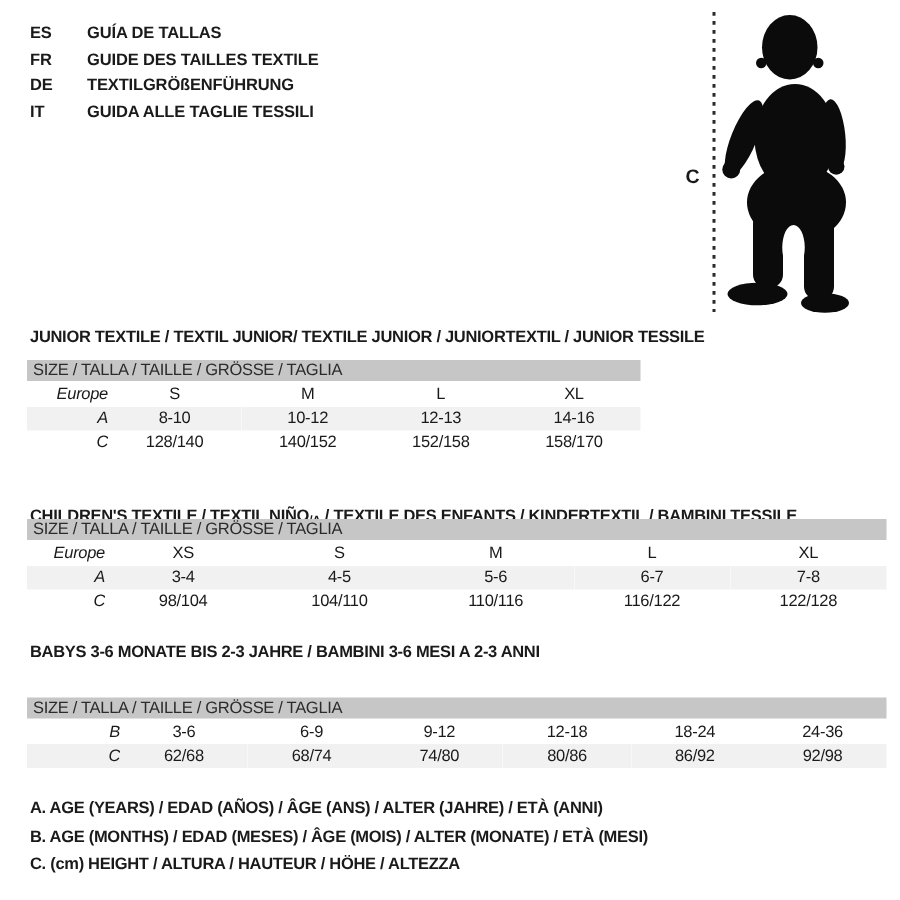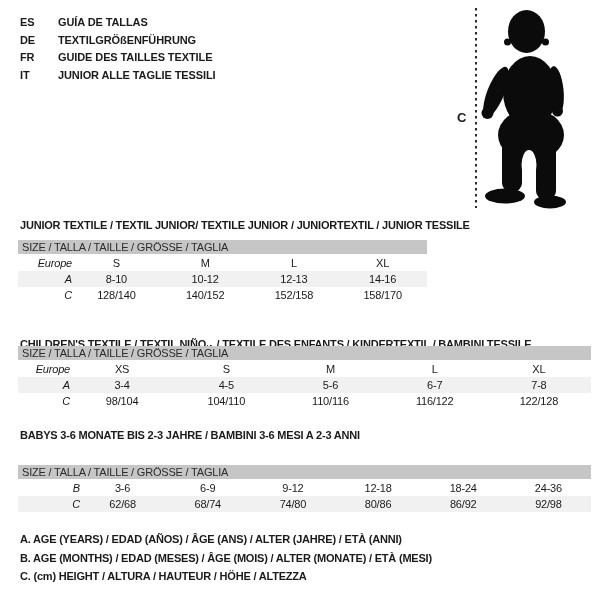--- a/index.html
+++ b/index.html
@@ -30,27 +30,27 @@
   .legend-row{font-size:11px;font-weight:700;line-height:18.5px;letter-spacing:-0.2px;white-space:nowrap;}
 </style>
 </head>
 <body style="color: rgb(26, 26, 26);">
 
 <div class="abs" style="left:20px;top:14px;">
   <div class="lang-row">
     <span class="lang-code">ES</span><span>GUÍA DE TALLAS</span>
   </div>
   <div class="lang-row">
+    <span class="lang-code">FR</span><span>GUIDE DES TAILLES TEXTILE</span>
+  </div>
+  <div class="lang-row">
     <span class="lang-code">DE</span><span>TEXTILGRÖßENFÜHRUNG</span>
   </div>
   <div class="lang-row">
-    <span class="lang-code">FR</span><span>GUIDE DES TAILLES TEXTILE</span>
-  </div>
-  <div class="lang-row">
-    <span class="lang-code">IT</span><span>JUNIOR ALLE TAGLIE TESSILI</span>
+    <span class="lang-code">IT</span><span>GUIDA ALLE TAGLIE TESSILI</span>
   </div>
 </div>
 
 <svg class="abs" style="left:450px;top:0;" width="150" height="215" viewBox="0 0 150 215">
   <line x1="26" y1="8" x2="26" y2="208" stroke="#2b2b2b" stroke-width="2" stroke-dasharray="2.5 3.5"></line>
   <text x="7" y="122" font-size="13" font-weight="bold" fill="#1a1a1a">C</text>
   <g fill="#0b0b0b">
     <ellipse cx="76.5" cy="31.5" rx="18.5" ry="21.5"></ellipse>
     <circle cx="57.5" cy="42" r="3.5"></circle>
     <circle cx="95.5" cy="42" r="3.5"></circle>

